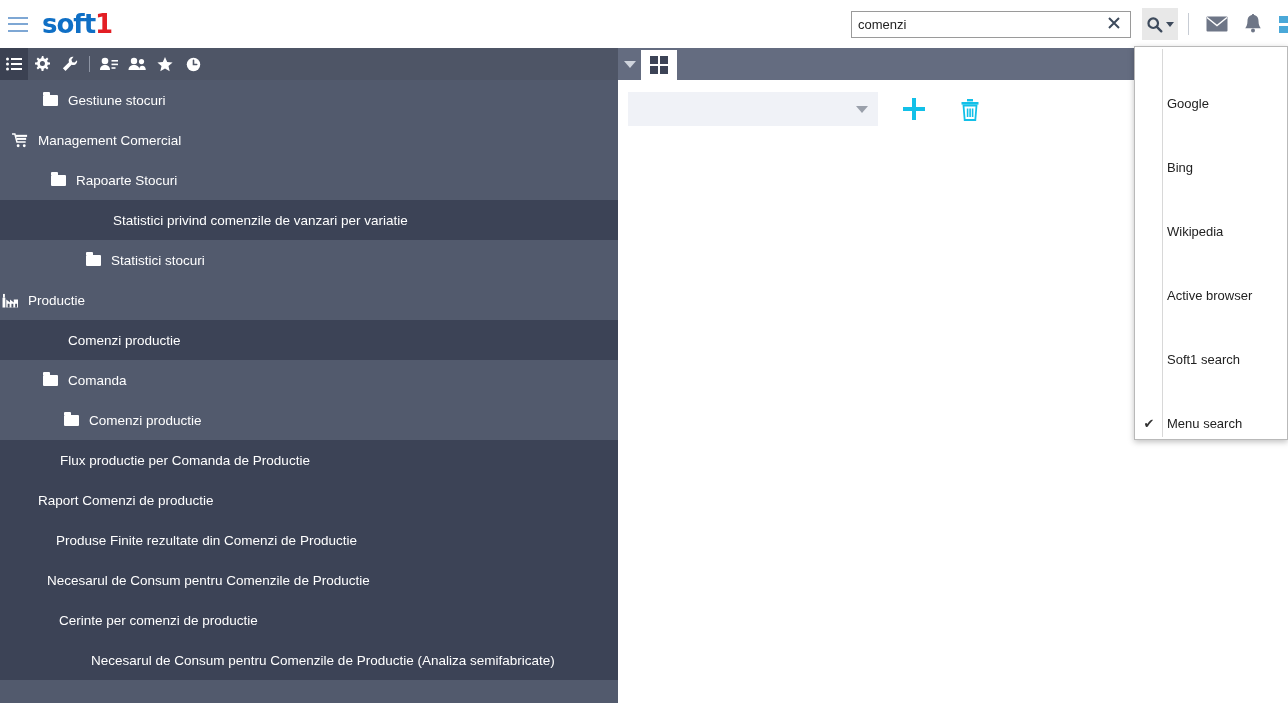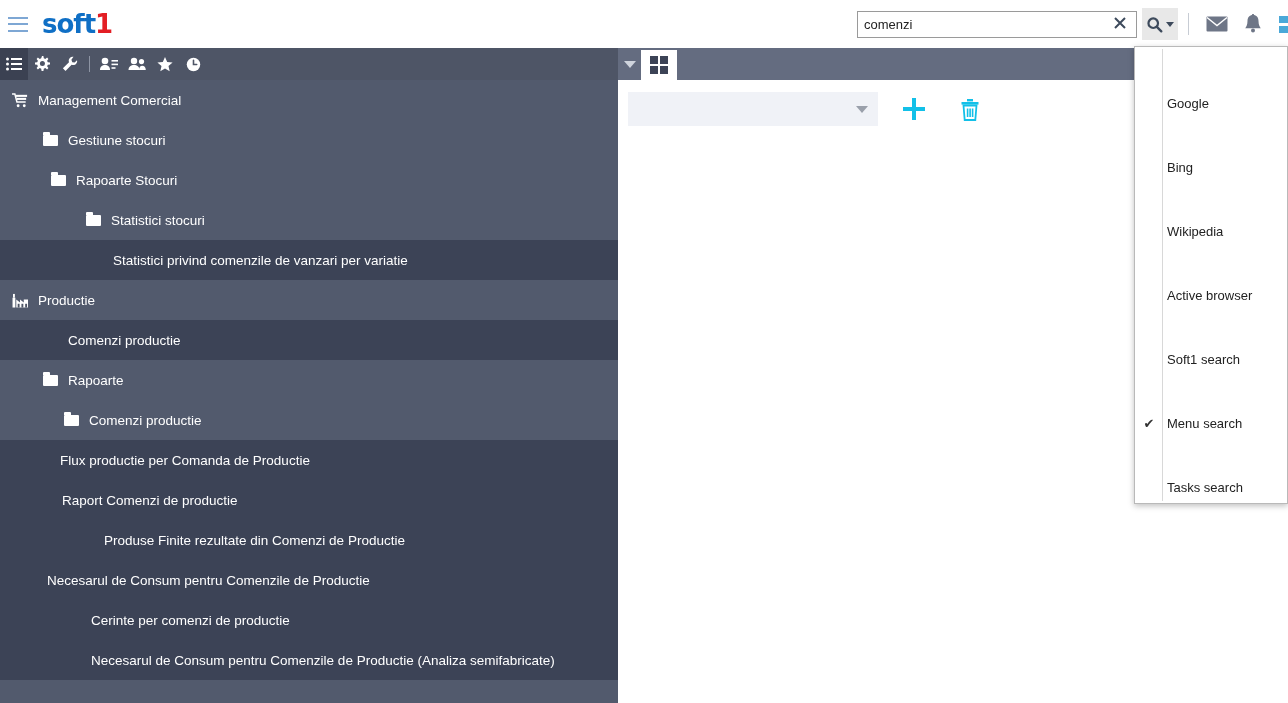--- a/index.html
+++ b/index.html
@@ -31,21 +31,21 @@
     text-align: center;
   }
   .logo .one { color: #e31e24; }
 
   .topbar-right {
     margin-left: auto; display: flex; align-items: center; height: 48px;
   }
 
   
   .search-wrap {
-    position: relative; width: 276px; height: 27px; margin-right: 9px;
+    position: relative; width: 276px; height: 27px; margin-right: 15px;
   }
   .search-input {
     width: 280px; height: 27px;
     border: 1px solid #9a9a9a; background: #fff;
     font-size: 13px; color: #222; padding: 0 28px 0 6px;
     font-family: "Liberation Sans", sans-serif;
     outline: none;
   }
   .search-clear {
     position: absolute; right: 6px; top: 50%; transform: translateY(-50%);
@@ -239,24 +239,20 @@
     <span class="sm-check"></span>
     <span class="sm-label">Active browser</span>
   </div>
   <div class="search-menu-item">
     <span class="sm-check"></span>
     <span class="sm-label">Soft1 search</span>
   </div>
   <div class="search-menu-item">
     <span class="sm-check">✔</span>
     <span class="sm-label">Menu search</span>
-  </div>
-  <div class="search-menu-item">
-    <span class="sm-check"></span>
-    <span class="sm-label">Tasks search</span>
   </div>
 </div>
 
 <div class="toolstrip">
   <div class="tsicon active">
     <svg width="16" height="14" viewBox="0 0 16 14">
       <circle cx="1.5" cy="2" r="1.5" fill="#fff"></circle>
         <rect x="5" y="1" width="11" height="2" fill="#fff"></rect>
       <circle cx="1.5" cy="7" r="1.5" fill="#fff"></circle>
         <rect x="5" y="6" width="11" height="2" fill="#fff"></rect>
@@ -301,59 +297,59 @@
   <div class="tsicon">
     <svg width="15" height="15" viewBox="0 0 16 16">
       <circle cx="8" cy="8" r="7.2" fill="#fff"></circle>
       <path d="M8 3.4 L8 8 L11.4 8" stroke="#4e5566" stroke-width="1.7" fill="none" stroke-linecap="round"></path>
     </svg>
   </div>
 </div>
 
 <div class="sidebar">
 
+  <div class="tree-row shade-a" style="padding-left:40px">
+    <span class="tree-icon">
+        <span class="folder"></span>
+      </span>
+    <span class="tree-label">Gestiune stocuri</span>
+  </div>
+
   <div class="tree-row shade-a" style="padding-left:10px">
     <span class="tree-icon">
       <svg width="17" height="16" viewBox="0 0 18 17">
         <path d="M0 2 L3 2 L5.2 10.5 L14.5 10.5" stroke="#fff" stroke-width="1.6" fill="none"></path>
         <rect x="4" y="3" width="12" height="2.2" fill="#fff"></rect>
         <rect x="5" y="6.2" width="10" height="2.2" fill="#fff"></rect>
         <circle cx="6.5" cy="14.6" r="1.5" fill="#fff"></circle>
         <circle cx="13" cy="14.6" r="1.5" fill="#fff"></circle>
       </svg>
     </span>
     <span class="tree-label">Management Comercial</span>
   </div>
 
-  <div class="tree-row shade-a" style="padding-left:40px">
-    <span class="tree-icon">
-        <span class="folder"></span>
-      </span>
-    <span class="tree-label">Gestiune stocuri</span>
-  </div>
-
   <div class="tree-row shade-a" style="padding-left:48px">
     <span class="tree-icon">
         <span class="folder"></span>
       </span>
     <span class="tree-label">Rapoarte Stocuri</span>
   </div>
 
+  <div class="tree-row shade-b" style="padding-left:113px">
+    <span class="tree-label">Statistici privind comenzile de vanzari per variatie</span>
+  </div>
+
   <div class="tree-row shade-a" style="padding-left:83px">
     <span class="tree-icon">
         <span class="folder"></span>
       </span>
     <span class="tree-label">Statistici stocuri</span>
   </div>
 
-  <div class="tree-row shade-b" style="padding-left:113px">
-    <span class="tree-label">Statistici privind comenzile de vanzari per variatie</span>
-  </div>
-
-  <div class="tree-row shade-a" style="padding-left:10px">
+  <div class="tree-row shade-a" style="">
     <span class="tree-icon">
       <svg width="17" height="15" viewBox="0 0 18 16">
         <rect x="0.5" y="5" width="3" height="10.5" fill="#fff"></rect>
         <path d="M4.5 15.5 L4.5 7 L8.5 10 L8.5 7 L12.5 10 L12.5 7 L17 7 L17 15.5 Z" fill="#fff"></path>
         <rect x="1" y="1" width="2" height="4" fill="#fff"></rect>
         <rect x="6" y="11.5" width="2" height="4" fill="#4e5566"></rect>
         <rect x="10" y="11.5" width="2" height="4" fill="#4e5566"></rect>
         <rect x="14" y="11.5" width="2" height="4" fill="#4e5566"></rect>
       </svg>
     </span>
@@ -362,43 +358,43 @@
 
   <div class="tree-row shade-b" style="padding-left:68px">
     <span class="tree-label">Comenzi productie</span>
   </div>
 
 
   <div class="tree-row shade-a" style="padding-left:40px">
     <span class="tree-icon">
         <span class="folder"></span>
       </span>
-    <span class="tree-label">Rapoarte</span>
+    <span class="tree-label">Comanda</span>
   </div>
 
   <div class="tree-row shade-a" style="padding-left:61px">
     <span class="tree-icon">
         <span class="folder"></span>
       </span>
     <span class="tree-label">Comenzi productie</span>
   </div>
 
   <div class="tree-row shade-b" style="padding-left:60px">
     <span class="tree-label">Flux productie per Comanda de Productie</span>
   </div>
-  <div class="tree-row shade-b" style="padding-left:62px">
+  <div class="tree-row shade-b" style="padding-left:38px">
     <span class="tree-label">Raport Comenzi de productie</span>
   </div>
-  <div class="tree-row shade-b" style="padding-left:104px">
+  <div class="tree-row shade-b" style="padding-left:56px">
     <span class="tree-label">Produse Finite rezultate din Comenzi de Productie</span>
   </div>
   <div class="tree-row shade-b" style="padding-left:47px">
     <span class="tree-label">Necesarul de Consum pentru Comenzile de Productie</span>
   </div>
-  <div class="tree-row shade-b" style="padding-left:91px">
+  <div class="tree-row shade-b" style="padding-left:59px">
     <span class="tree-label">Cerinte per comenzi de productie</span>
   </div>
   <div class="tree-row shade-b" style="padding-left:91px">
     <span class="tree-label">Necesarul de Consum pentru Comenzile de Productie (Analiza semifabricate)</span>
   </div>
 
 </div>
 
 <div class="main">
   <div class="tabbar">

